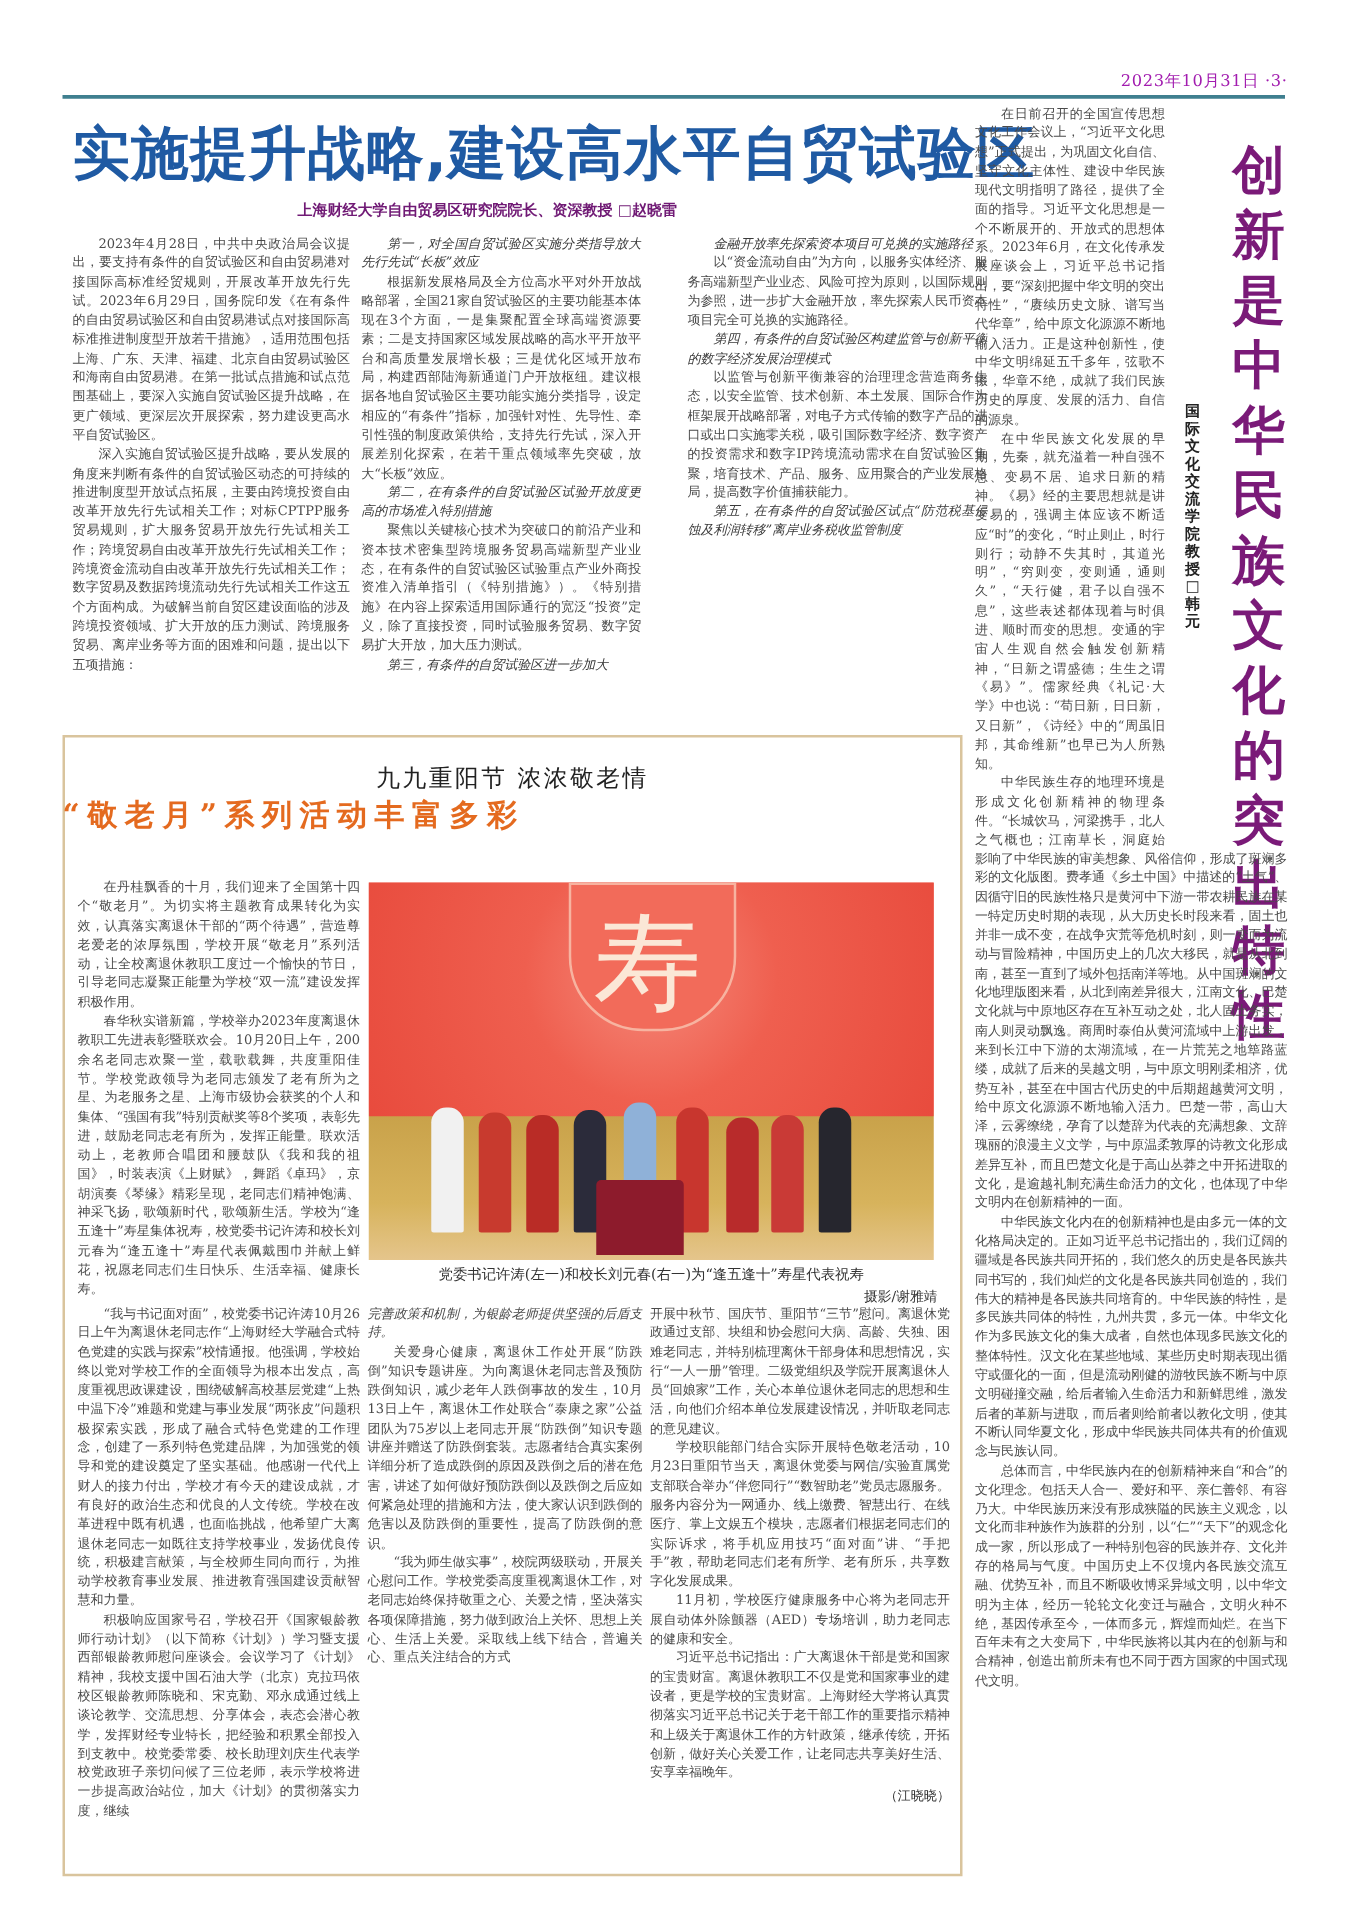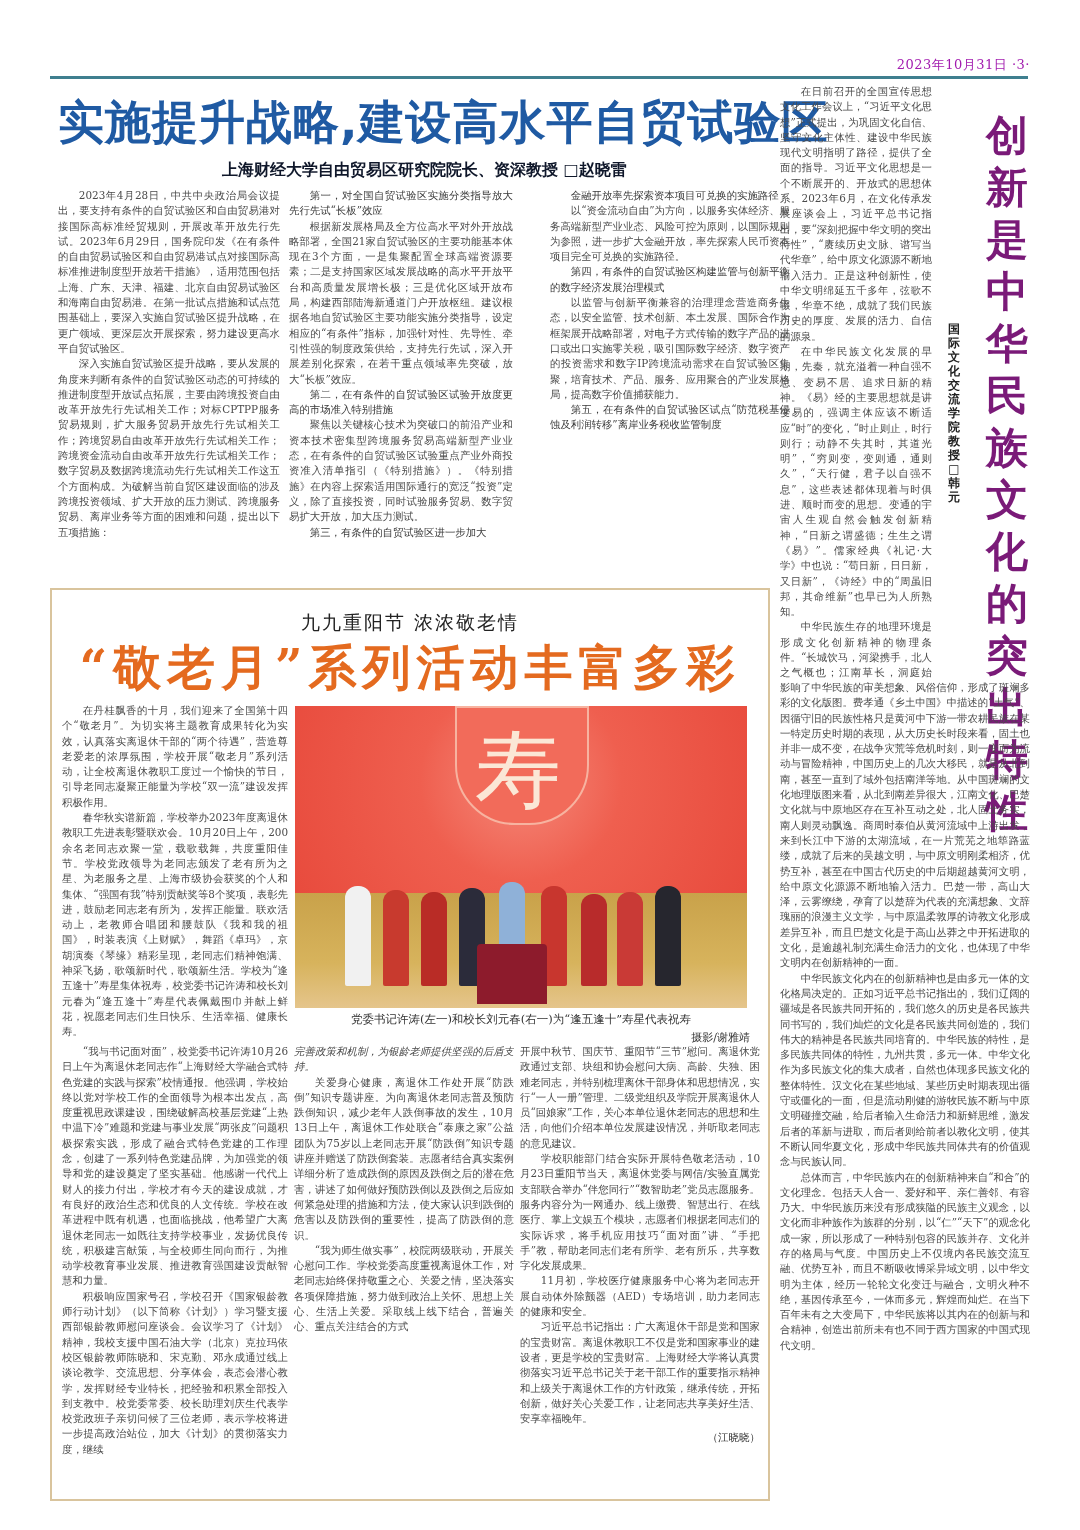--- a/index.html
+++ b/index.html
@@ -7,32 +7,32 @@
     width: 1080px; height: 1530px; background: #ffffff; position: relative; overflow: hidden;
     font-family: "DejaVu Serif", "Liberation Serif", serif; color: #3a3a3a;
   }
   .abs { position: absolute; }
   .dateline { right: 50px; top: 56px; font-size: 13px; color: #a21caf; letter-spacing: 0.5px; margin-left: 20px; }
   .topline { left: 50px; right: 52px; top: 76px; height: 3px; background: #3f7f8f; }
   .headline {
     left: 58px; top: 92px; width: 700px; font-family: "DejaVu Sans", "Liberation Sans", sans-serif;
     font-weight: bold; font-size: 46px; color: #1f5aa3; letter-spacing: 1px; white-space: nowrap;
   }
-  .byline { left: 222px; top: 160px; font-size: 16px; color: #0f172a; font-family: "DejaVu Sans", sans-serif; font-weight: bold; }
+  .byline { left: 238px; top: 160px; font-size: 12px; color: #701a75; font-family: "DejaVu Sans", sans-serif; font-weight: bold; }
   .col {
     font-size: 10.4px; line-height: 15.3px; color: #4a4a4a; text-align: justify; overflow: hidden;
   }
   .col p { margin: 0; text-indent: 2em; }
-  .col p.h { color: #3a3a3a; }
+  .col p.h { color: #3a3a3a; font-style: italic; }
   .boxed {
     left: 50px; top: 588px; width: 720px; height: 913px; border: 2px solid #d9c49d; box-sizing: border-box;
   }
   .kicker { left: 50px; width: 720px; top: 610px; text-align: center; font-size: 19px; color: #222; letter-spacing: 2px; }
   .subhead {
-    left: 50px; width: 720px; top: 636px; text-align: center; font-size: 48px; color: #e46a1f;
+    left: 50px; width: 720px; top: 636px; text-align: left; font-size: 24px; color: #e46a1f;
     letter-spacing: 6px; font-family: "DejaVu Serif", serif; font-weight: bold;
   }
   .photo {
     left: 295px; top: 706px; width: 452px; height: 302px; overflow: hidden;
     background: linear-gradient(#ef5a4a 0%, #f2685a 60%, #c9a24a 62%, #d7b35c 85%, #e5c58c 100%);
   }
   .photo .banner { position: absolute; left: 0; top: 0; width: 100%; height: 62%; background: radial-gradient(circle at 50% 40%, #f5897a 0%, #ef5f4f 40%, #e84b3d 100%); }
   .photo .plaque { position: absolute; left: 160px; top: 0; width: 130px; height: 115px; border-radius: 0 0 60px 60px; background: #f26b5a; border: 2px solid #f7b3a0; }
   .photo .shou { position: absolute; left: 180px; top: 6px; font-size: 86px; color: #fbe7d6; font-family: "DejaVu Serif", serif; }
   .photo .stage { position: absolute; left: 0; top: 62%; width: 100%; height: 38%; }

